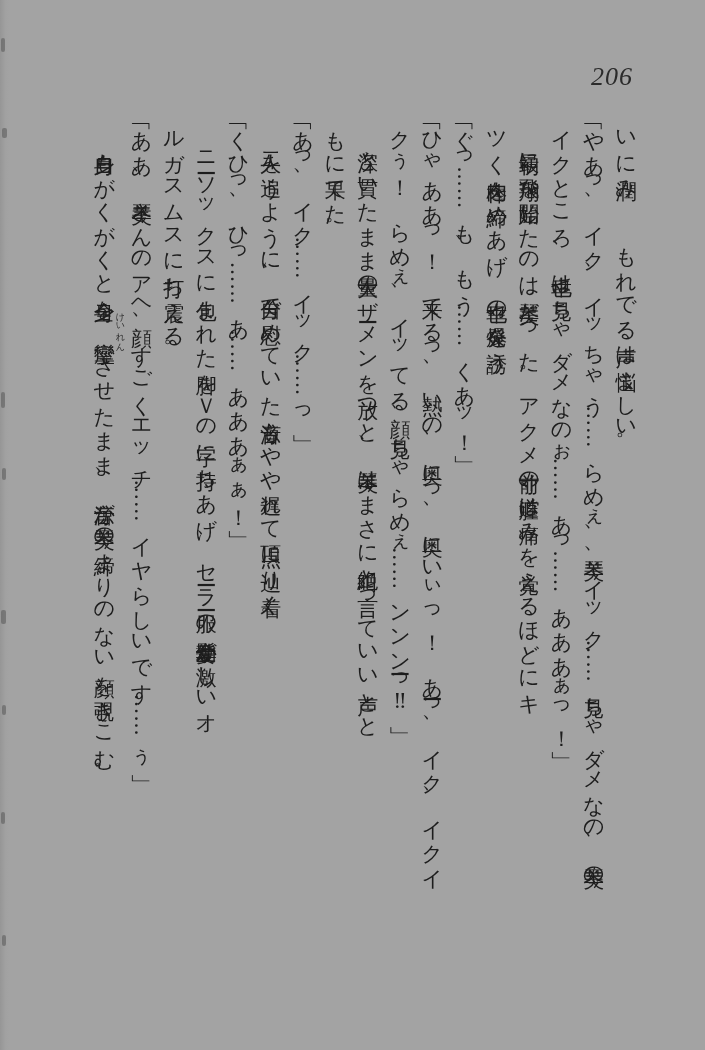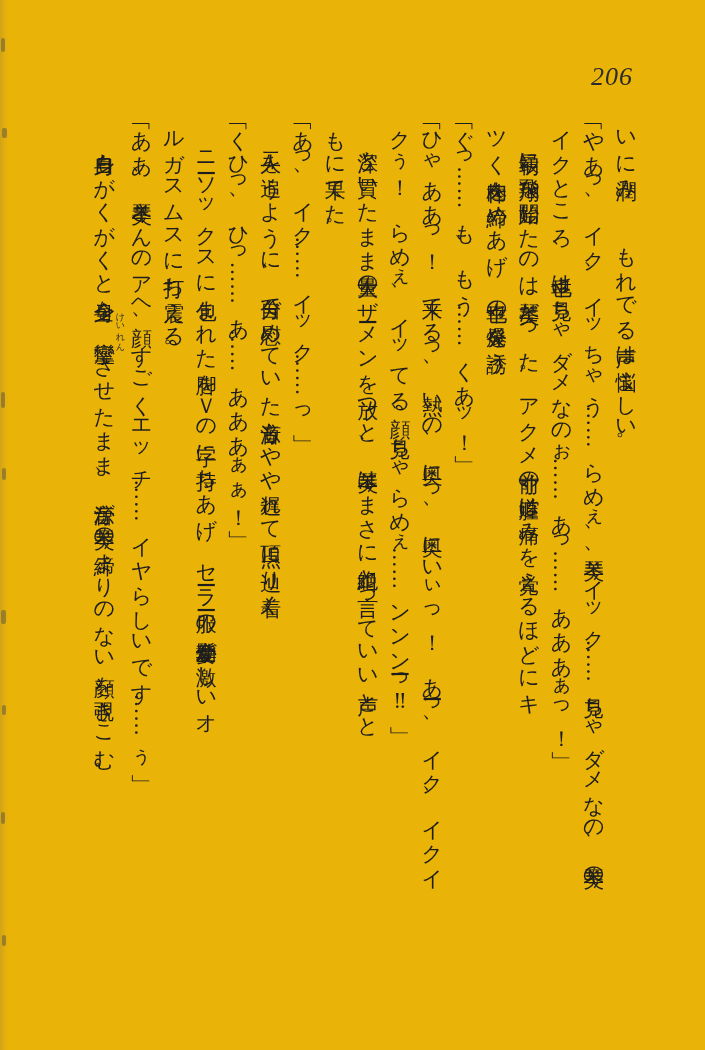--- a/index.html
+++ b/index.html
@@ -7,21 +7,21 @@
     padding: 0;
     width: 705px;
     height: 1050px;
     background: #fdfdfc;
     overflow: hidden;
   }
   .page {
     position: relative;
     width: 705px;
     height: 1050px;
-    background: #eab308;
+    background: #a3a3a3;
     font-family: "DejaVu Serif", "Liberation Serif", serif;
   }
   
   .gutter {
     position: absolute;
     left: 0; top: 0;
     width: 9px; height: 1050px;
     background: linear-gradient(to right, rgba(90,90,90,0.18), rgba(120,120,120,0.05) 60%, transparent);
   }
   .speck {

